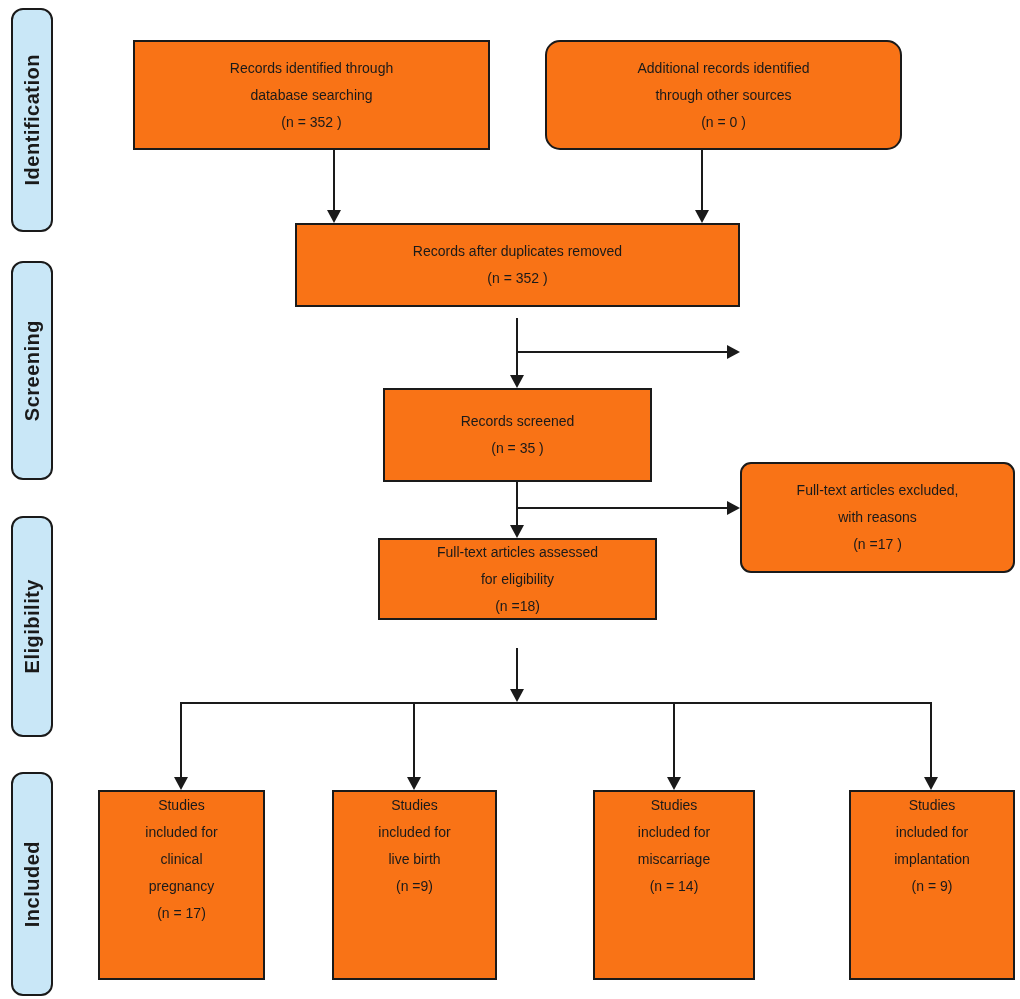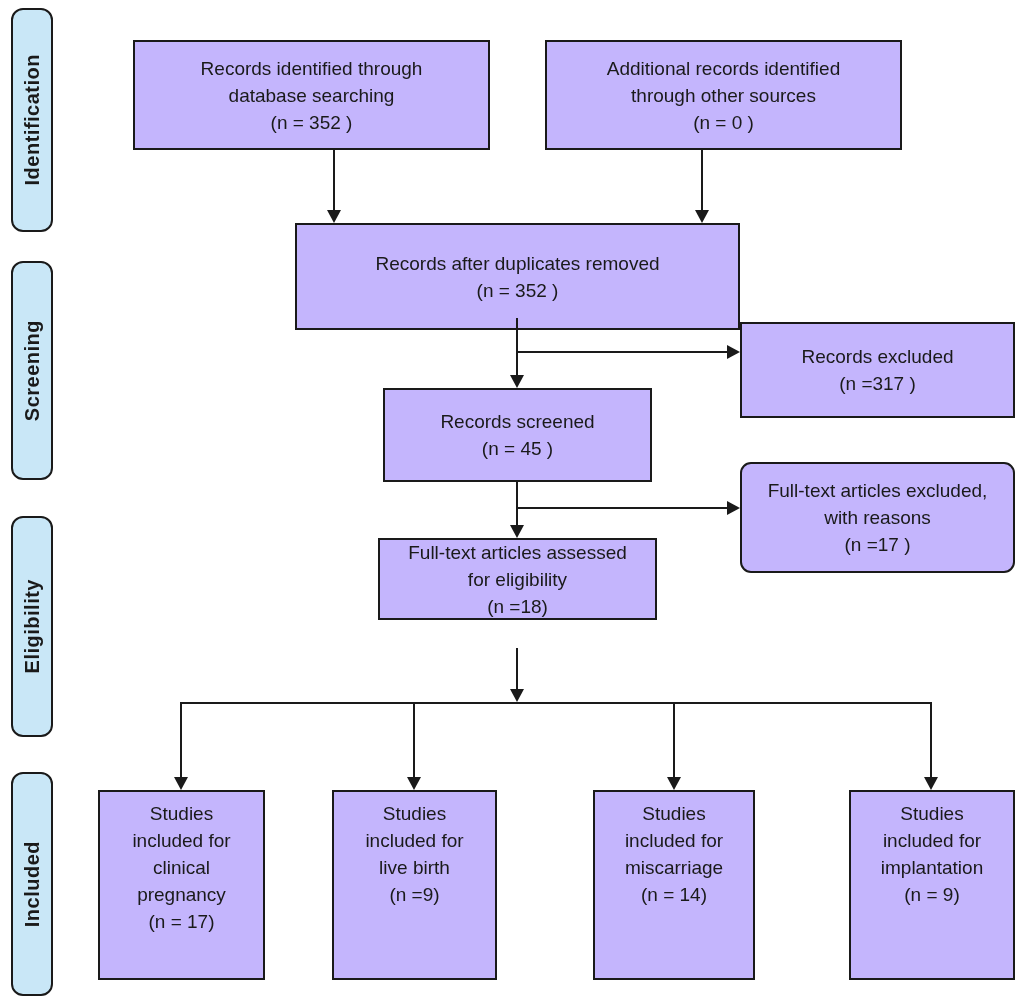--- a/index.html
+++ b/index.html
@@ -31,33 +31,33 @@
     font-size: 20px;
     font-weight: bold;
     letter-spacing: 0.5px;
     white-space: nowrap;
   }
   
   .box {
     position: absolute;
     box-sizing: border-box;
     border: 2px solid #1a1a1a;
-    background: #c4b5fd;
+    background: #f97316;
     display: flex;
     align-items: center;
     justify-content: center;
     text-align: center;
-    font-size: 19px;
+    font-size: 14px;
     line-height: 27px;
     white-space: pre-line;
     padding: 2px 6px;
   }
   .box.top-align {
     align-items: flex-start;
-    padding-top: 8px;
+    padding-top: 0;
   }
   
   .vline, .hline {
     position: absolute;
     background: #1a1a1a;
   }
   .vline { width: 2px; }
   .hline { height: 2px; }
   
   .arrow-down {
@@ -89,31 +89,29 @@
   <div class="stage" style="top: 516px; height: 221px; background: rgb(201, 231, 247);">
     <span>Eligibility</span>
   </div>
   <div class="stage" style="top: 772px; height: 224px; background: rgb(201, 231, 247);">
     <span>Included</span>
   </div>
 
   <div class="box" style="left:133px; top:40px; width:357px; height:110px;">Records identified through
 database searching
 (n = 352 )</div>
-  <div class="box" style="left:545px; top:40px; width:357px; height:110px;">Additional records identified
+  <div class="box" style="left:545px; top:40px; width:357px; height:110px;border-radius:15px;">Additional records identified
 through other sources
 (n = 0 )</div>
 
-  <div class="box" style="left:295px; top:223px; width:445px; height:107px;">Records after duplicates removed
+  <div class="box" style="left:295px; top:223px; width:445px; height:84px;">Records after duplicates removed
 (n = 352 )</div>
 
-  <div class="box" style="left:740px; top:322px; width:275px; height:96px;">Records excluded
-(n =317 )</div>
   <div class="box" style="left:383px; top:388px; width:269px; height:94px;">Records screened
-(n = 45 )</div>
+(n = 35 )</div>
 
   <div class="box" style="left:740px; top:462px; width:275px; height:111px;border-radius:11px;">Full-text articles excluded,
 with reasons
 (n =17 )</div>
   <div class="box" style="left:378px; top:538px; width:279px; height:82px;">Full-text articles assessed
 for eligibility
 (n =18)</div>
 
   <div class="box top-align" style="left:98px; top:790px; width:167px; height:190px;">Studies
 included for

